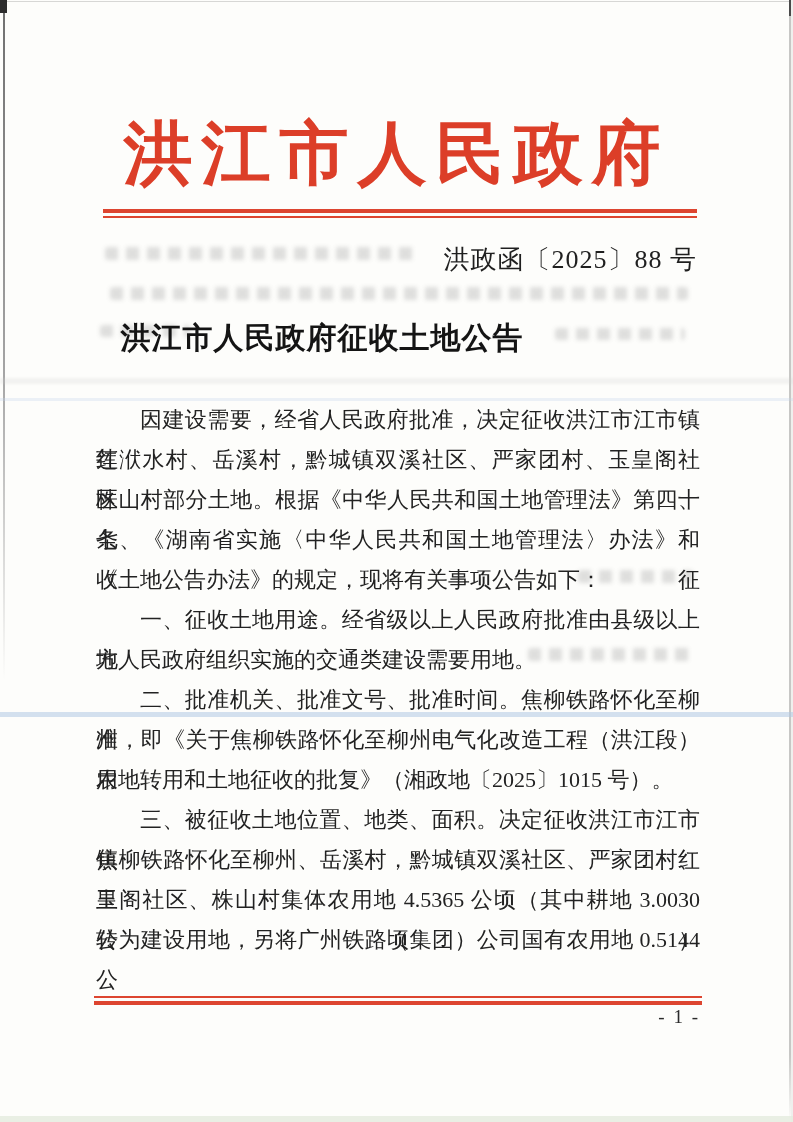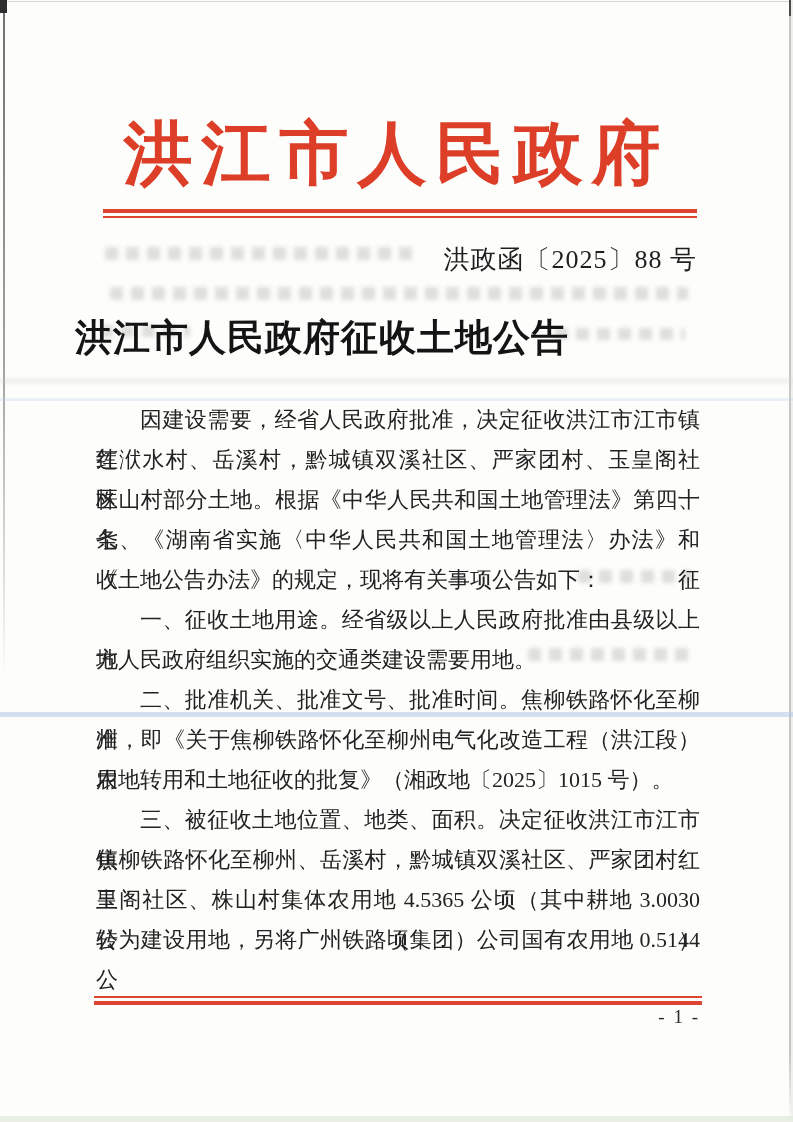--- a/index.html
+++ b/index.html
@@ -38,21 +38,21 @@
   .rule-top{
     position:absolute;top:209px;left:103px;width:594px;height:3px;
     border-top:4px solid #dd4530;border-bottom:2px solid #dd4530;
   }
   .doc-number{
     position:absolute;top:246px;left:0;width:697px;text-align:right;
     font-size:26px;line-height:28px;color:#1f1f1f;letter-spacing:1px;
   }
   .doc-title{
     position:absolute;top:318px;left:0;width:644px;text-align:center;
-    font-size:37px;line-height:40px;font-weight:bold;color:#141414;letter-spacing:1px;
+    font-size:30px;line-height:40px;font-weight:bold;color:#141414;letter-spacing:1px;
   }
   .doc-body{
     position:absolute;top:400px;left:96px;width:604px;
     font-size:22px;color:#222;
   }
   .body-line{
     height:40px;line-height:40px;text-align:justify;
     transform-origin:0 50%;white-space:nowrap;
   }
   .body-line.flush{text-align-last:justify;white-space:normal;}

